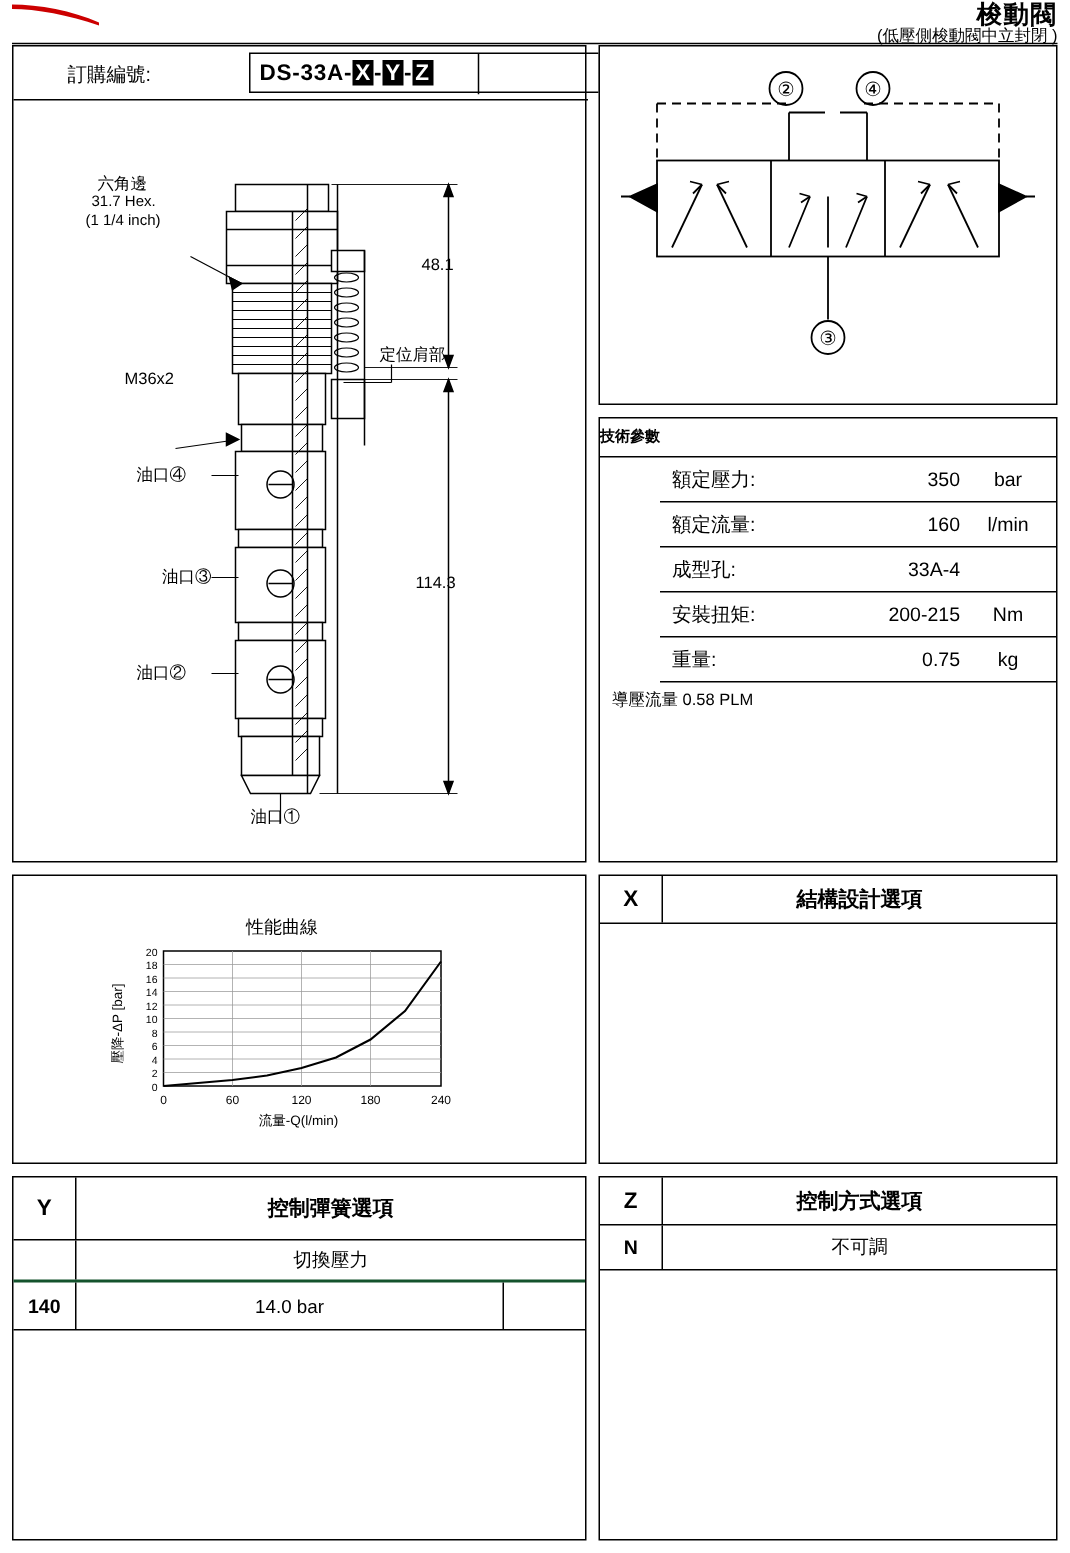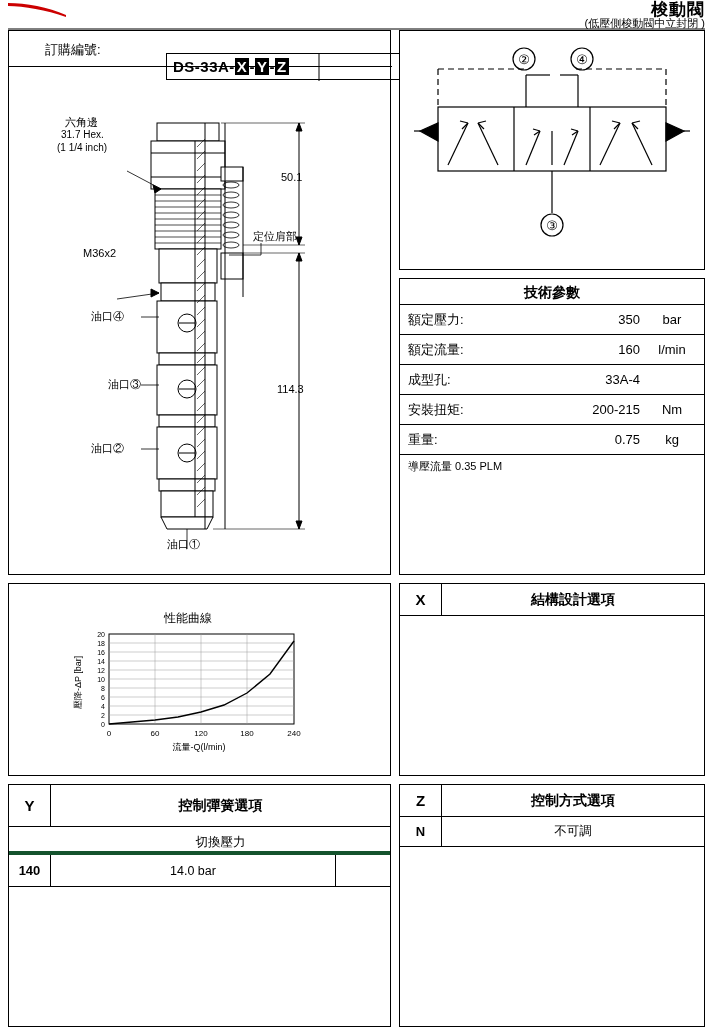--- a/index.html
+++ b/index.html
@@ -49,44 +49,43 @@
     position: absolute; left: 0; top: 0; width: 383px; height: 36px;
     border-bottom: 1px solid #000;
   }
   .order-label {
     position: absolute; left: 36px; top: 10px;
     font-size: 13px;
   }
   .order-box {
     position: absolute; left: 157px; top: 4px; width: 234px; height: 27px;
     border: 1px solid #000;
-    margin-top: 18px;
   }
   .order-code {
     position: absolute; left: 6px; top: 4px;
     font-size: 15px; font-weight: bold; letter-spacing: 0.5px;
     white-space: nowrap;
   }
   .order-code .hl {
     background: #000; color: #fff; padding: 0 2px;
   }
 
   
   .dimarea { position: absolute; left: 0; top: 36px; width: 383px; height: 508px; }
   .lbl { position: absolute; font-size: 11px; white-space: nowrap; }
   .lbl-sm { font-size: 10px; }
 
   
   .spec-title {
-    height: 26px; line-height: 26px; text-align: center;
-    font-weight: bold; font-size: 14px; border-bottom: 1px solid #000;
+    height: 26px; line-height: 26px; 
+    font-weight: bold; font-size: 10px; border-bottom: 1px solid #000;
   }
   .spec-row {
     display: flex; height: 30px; border-bottom: 1px solid #000;
-    align-items: center; font-size: 13px;
+    align-items: center; font-size: 13px; margin-left: 40px;
   }
   .spec-row .k { width: 110px; padding-left: 8px; }
   .spec-row .v { flex: 1; text-align: right; }
   .spec-row .u { width: 64px; text-align: center; }
   .spec-note { padding: 4px 0 0 8px; font-size: 11px; }
 
   
   .opt-head { display: flex; height: 32px; border-bottom: 1px solid #000; }
   .opt-head .code {
     width: 42px; border-right: 1px solid #000;
@@ -110,21 +109,21 @@
   .y-head { display: flex; height: 42px; border-bottom: 1px solid #000; }
   .y-head .code {
     width: 42px; border-right: 1px solid #000;
     display: flex; align-items: center; justify-content: center;
     font-weight: bold; font-size: 15px;
   }
   .y-head .title {
     flex: 1; display: flex; align-items: center; justify-content: center;
     font-weight: bold; font-size: 14px;
   }
-  .y-sub { display: flex; height: 28px; border-bottom: 4px solid #14532d; align-items: flex-end; }
+  .y-sub { display: flex; height: 28px; border-bottom: 2px solid #14532d; }
   .y-sub .code { width: 42px; border-right: 1px solid #000; }
   .y-sub .desc { flex: 1; display: flex; align-items: center; justify-content: center; font-size: 12.5px; }
   .y-row { display: flex; height: 32px; border-bottom: 1px solid #000; }
   .y-row .code {
     width: 42px; border-right: 1px solid #000;
     display: flex; align-items: center; justify-content: center;
     font-weight: bold; font-size: 13px;
   }
   .y-row .val {
     width: 285px; display: flex; align-items: center; justify-content: center;
@@ -283,21 +282,21 @@
           <line x1="132" y1="382" x2="150" y2="382" stroke-width="0.8"></line>
           <line x1="178" y1="462" x2="178" y2="482" stroke-width="0.8"></line>
         </g>
       </svg>
 
       <div class="lbl" style="left:56px; top:48px;">六角邊</div>
       <div class="lbl lbl-sm" style="left:52px; top:62px;">31.7 Hex.</div>
       <div class="lbl lbl-sm" style="left:48px; top:75px;">(1 1/4 inch)</div>
       <div class="lbl" style="left:74px; top:180px;">M36x2</div>
       <div class="lbl" style="left:244px; top:162px;">定位肩部</div>
-      <div class="lbl" style="left:272px; top:104px;">50.1</div>
+      <div class="lbl" style="left:272px; top:104px;">48.1</div>
       <div class="lbl" style="left:268px; top:316px;">114.3</div>
       <div class="lbl" style="left:82px; top:242px;">油口④</div>
       <div class="lbl" style="left:99px; top:310px;font-family:Liberation Serif, serif;">油口③</div>
       <div class="lbl" style="left:82px; top:374px;">油口②</div>
       <div class="lbl" style="left:158px; top:470px;">油口①</div>
       <div class="lbl" style="left:148px; top:486px;margin-top:44px;">(不使用)</div>
       <div class="units-note">尺寸單位:mm</div>
     </div>
   </div>
 
@@ -368,21 +367,21 @@
     <div class="spec-row">
       <div class="k">安裝扭矩:</div>
       <div class="v">200-215</div>
       <div class="u">Nm</div>
     </div>
     <div class="spec-row">
       <div class="k">重量:</div>
       <div class="v">0.75</div>
       <div class="u">kg</div>
     </div>
-    <div class="spec-note">導壓流量 0.35 PLM</div>
+    <div class="spec-note">導壓流量 0.58 PLM</div>
   </div>
 
   <div class="panel" id="panel-curve">
     <div class="curve-title">性能曲線</div>
     <svg style="position:absolute;left:0;top:0;" width="381" height="191" viewBox="0 0 381 191">
 
       <g stroke="#000" fill="none" stroke-width="1">
         <rect x="100" y="50" width="185" height="90"></rect>
       </g>
       <g stroke="#999" stroke-width="0.5">

